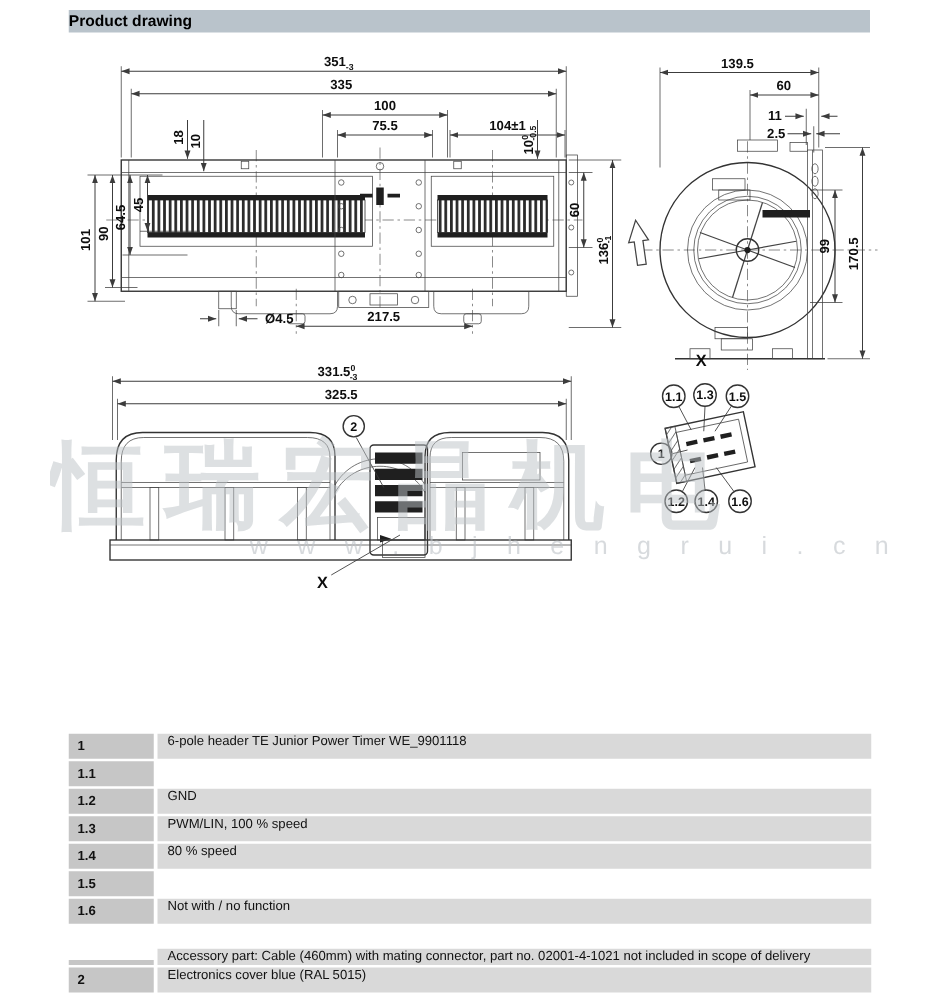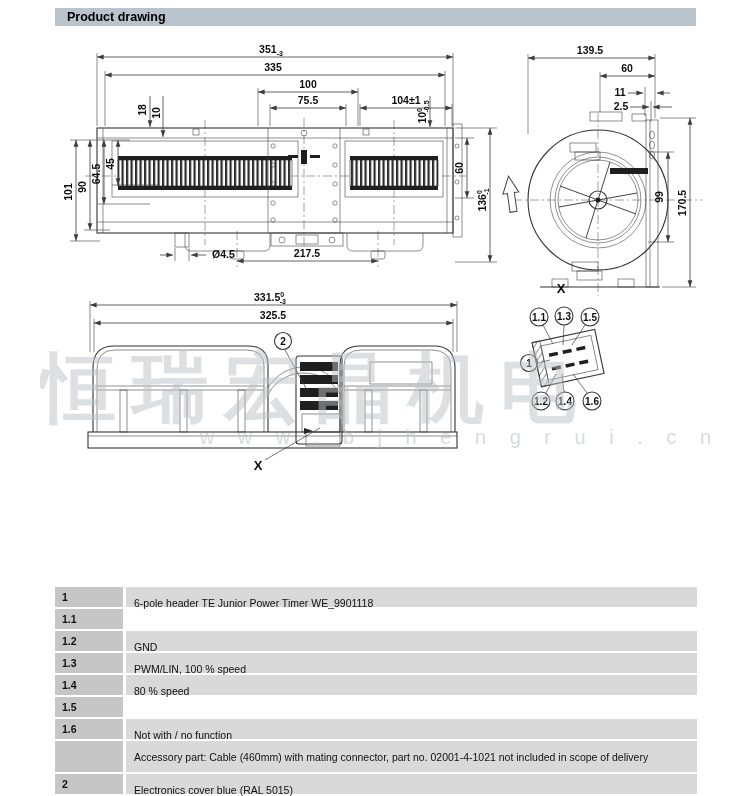--- a/index.html
+++ b/index.html
@@ -3,21 +3,21 @@
 <meta charset="utf-8">
 <style>
   html,body{margin:0;padding:0;}
   body{
     width:750px;height:796px;position:relative;background:#ffffff;
     font-family:"Liberation Sans", sans-serif;color:#111;overflow:hidden;
   }
   .header{
     position:absolute;left:55px;top:8px;width:641px;height:18px;
     background:#b9c3cb;font-weight:bold;font-size:12.5px;line-height:18px;
-    padding-left:12px;box-sizing:border-box;color:#000;
+    padding-left:0;box-sizing:border-box;color:#000;
   }
   .drawarea{position:absolute;left:0;top:40px;width:750px;height:546px;}
   
   .wm-cjk{
     position:absolute;top:338px;left:40px;width:680px;text-align:left;
     color:rgba(188,193,198,0.50);font-size:76px;font-weight:bold;letter-spacing:16px;
     pointer-events:none;z-index:6;white-space:nowrap;overflow:hidden;
   }
   .wm-url{
     position:absolute;top:426px;left:60px;width:660px;text-align:right;
@@ -38,23 +38,23 @@
   .tol{font-size:7px;font-weight:600;}
   .callout{font-size:10px;font-weight:600;text-anchor:middle;}
   .xlbl{font-size:13px;font-weight:bold;text-anchor:middle;}
   
   .table{position:absolute;left:55px;top:587px;width:642px;font-size:10.5px;z-index:4;}
   .trow{display:flex;margin-bottom:2px;}
   .tlabel{
     width:68px;min-width:68px;background:#c6c6c6;font-weight:bold;
     padding:4px 0 0 7px;box-sizing:border-box;margin-right:3px;
   }
-  .tval{flex:1;background:#d9d9d9;padding:10px 0 0 8px;box-sizing:border-box;line-height:13px;}
+  .tval{flex:1;background:#d9d9d9;padding:0 0 0 8px;box-sizing:border-box;line-height:13px;}
   .h1{height:20px;}
-  .h2{height:31px;}
+  .h2{height:31px;align-items:flex-end;}
 </style>
 </head>
 <body>
 
 <div class="header">Product drawing</div>
 
 <div class="wm-cjk">恒瑞宏晶机电</div>
 <div class="wm-url">w w w . b j h e n g r u i . c n</div>
 
 <div class="drawarea">

